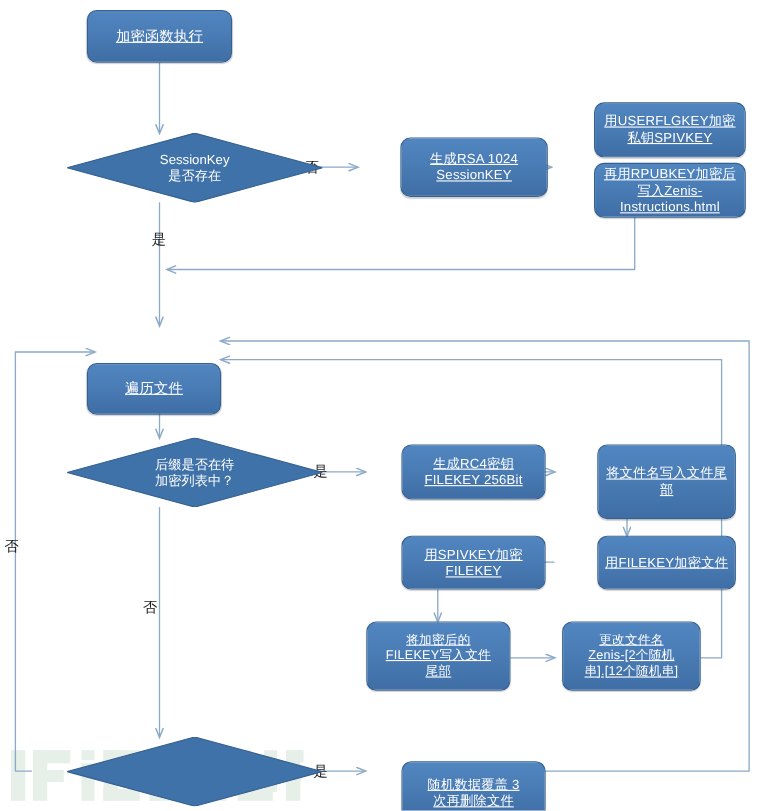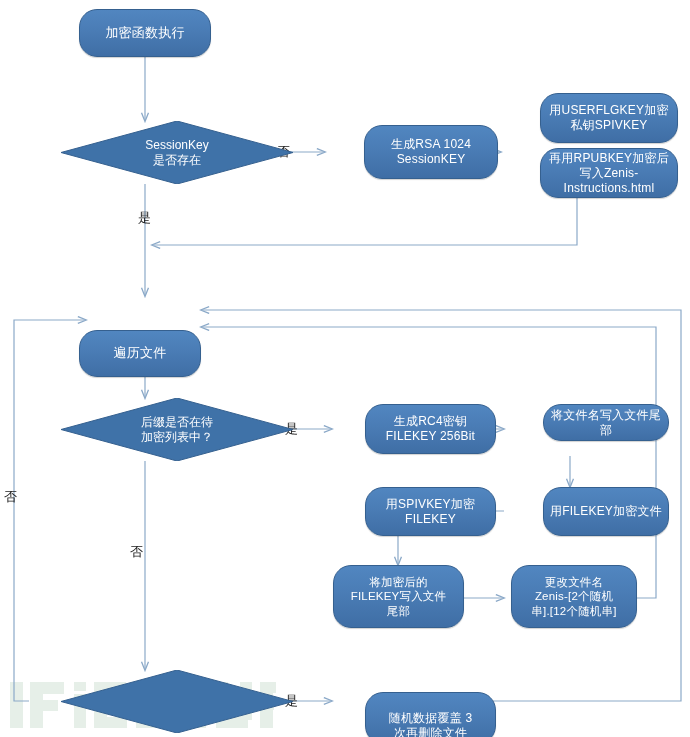--- a/index.html
+++ b/index.html
@@ -43,23 +43,24 @@
     justify-content: center;
     text-align: center;
     color: #ffffff;
     line-height: 1.25;
     letter-spacing: 0.2px;
   }
   .proc {
     background: linear-gradient(180deg, #5186c0 0%, #4a7cb5 45%, #3f6ea5 100%);
     border: 1px solid #2e5party;
     border: 1px solid #35608f;
-    border-radius: 18px;
+    border-radius: 9px;
     box-shadow: 0 1px 1px rgba(0,0,0,0.18);
-    padding: 2px 5px;
+    padding: 7px 5px;
+    text-decoration: underline;
   }
   .diamond-wrap {
     position: absolute;
     display: flex;
     align-items: center;
     justify-content: center;
     color: #ffffff;
     text-align: center;
     line-height: 1.25;
   }
@@ -209,21 +210,21 @@
     </div>
   </div>
 
   <div class="node proc fs12" style="left:333px; top:404px; width:131px; height:50px;">
     <div>
       <div>生成RC4密钥</div>
       <div>FILEKEY  256Bit</div>
     </div>
   </div>
 
-  <div class="node proc fs12" style="left:511px; top:404px; width:126px; height:37px;">
+  <div class="node proc fs12" style="left:511px; top:404px; width:126px; height:68px;">
     <span>将文件名写入文件尾部</span>
   </div>
 
   <div class="node proc fs12" style="left:511px; top:487px; width:126px; height:49px;">
     <span>用FILEKEY加密文件</span>
   </div>
 
   <div class="node proc fs12" style="left:333px; top:487px; width:131px; height:49px;">
     <div>
       <div>用SPIVKEY加密</div>

